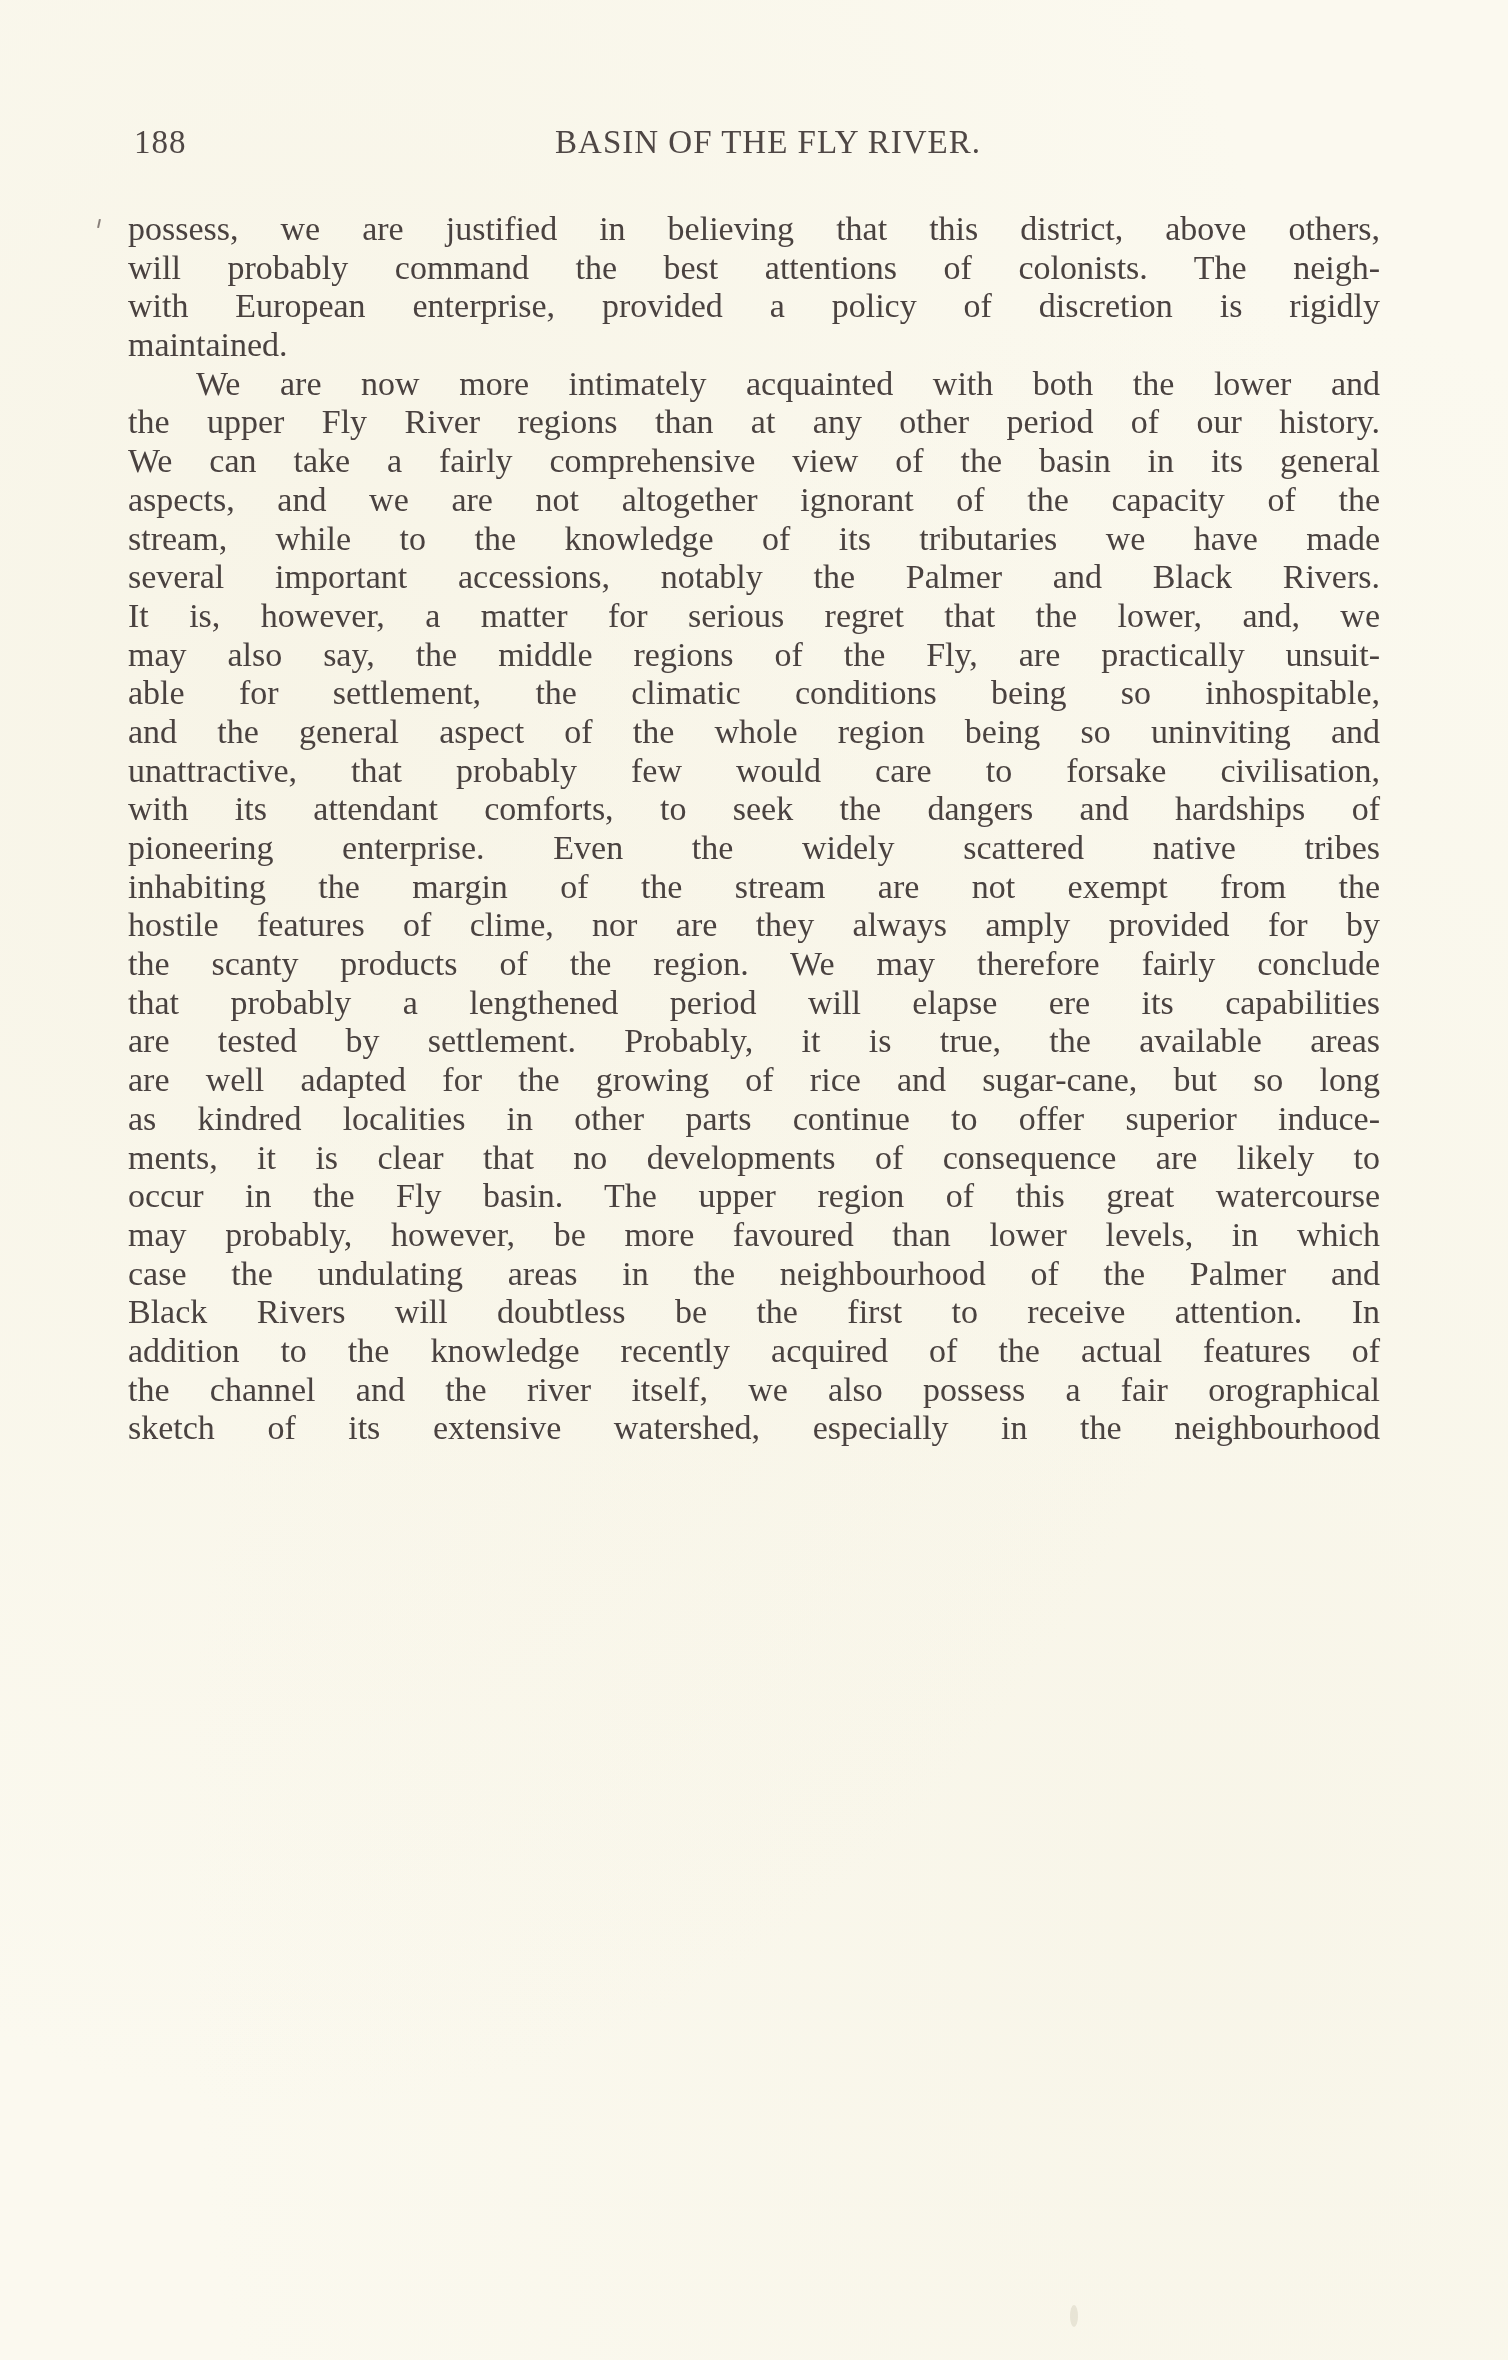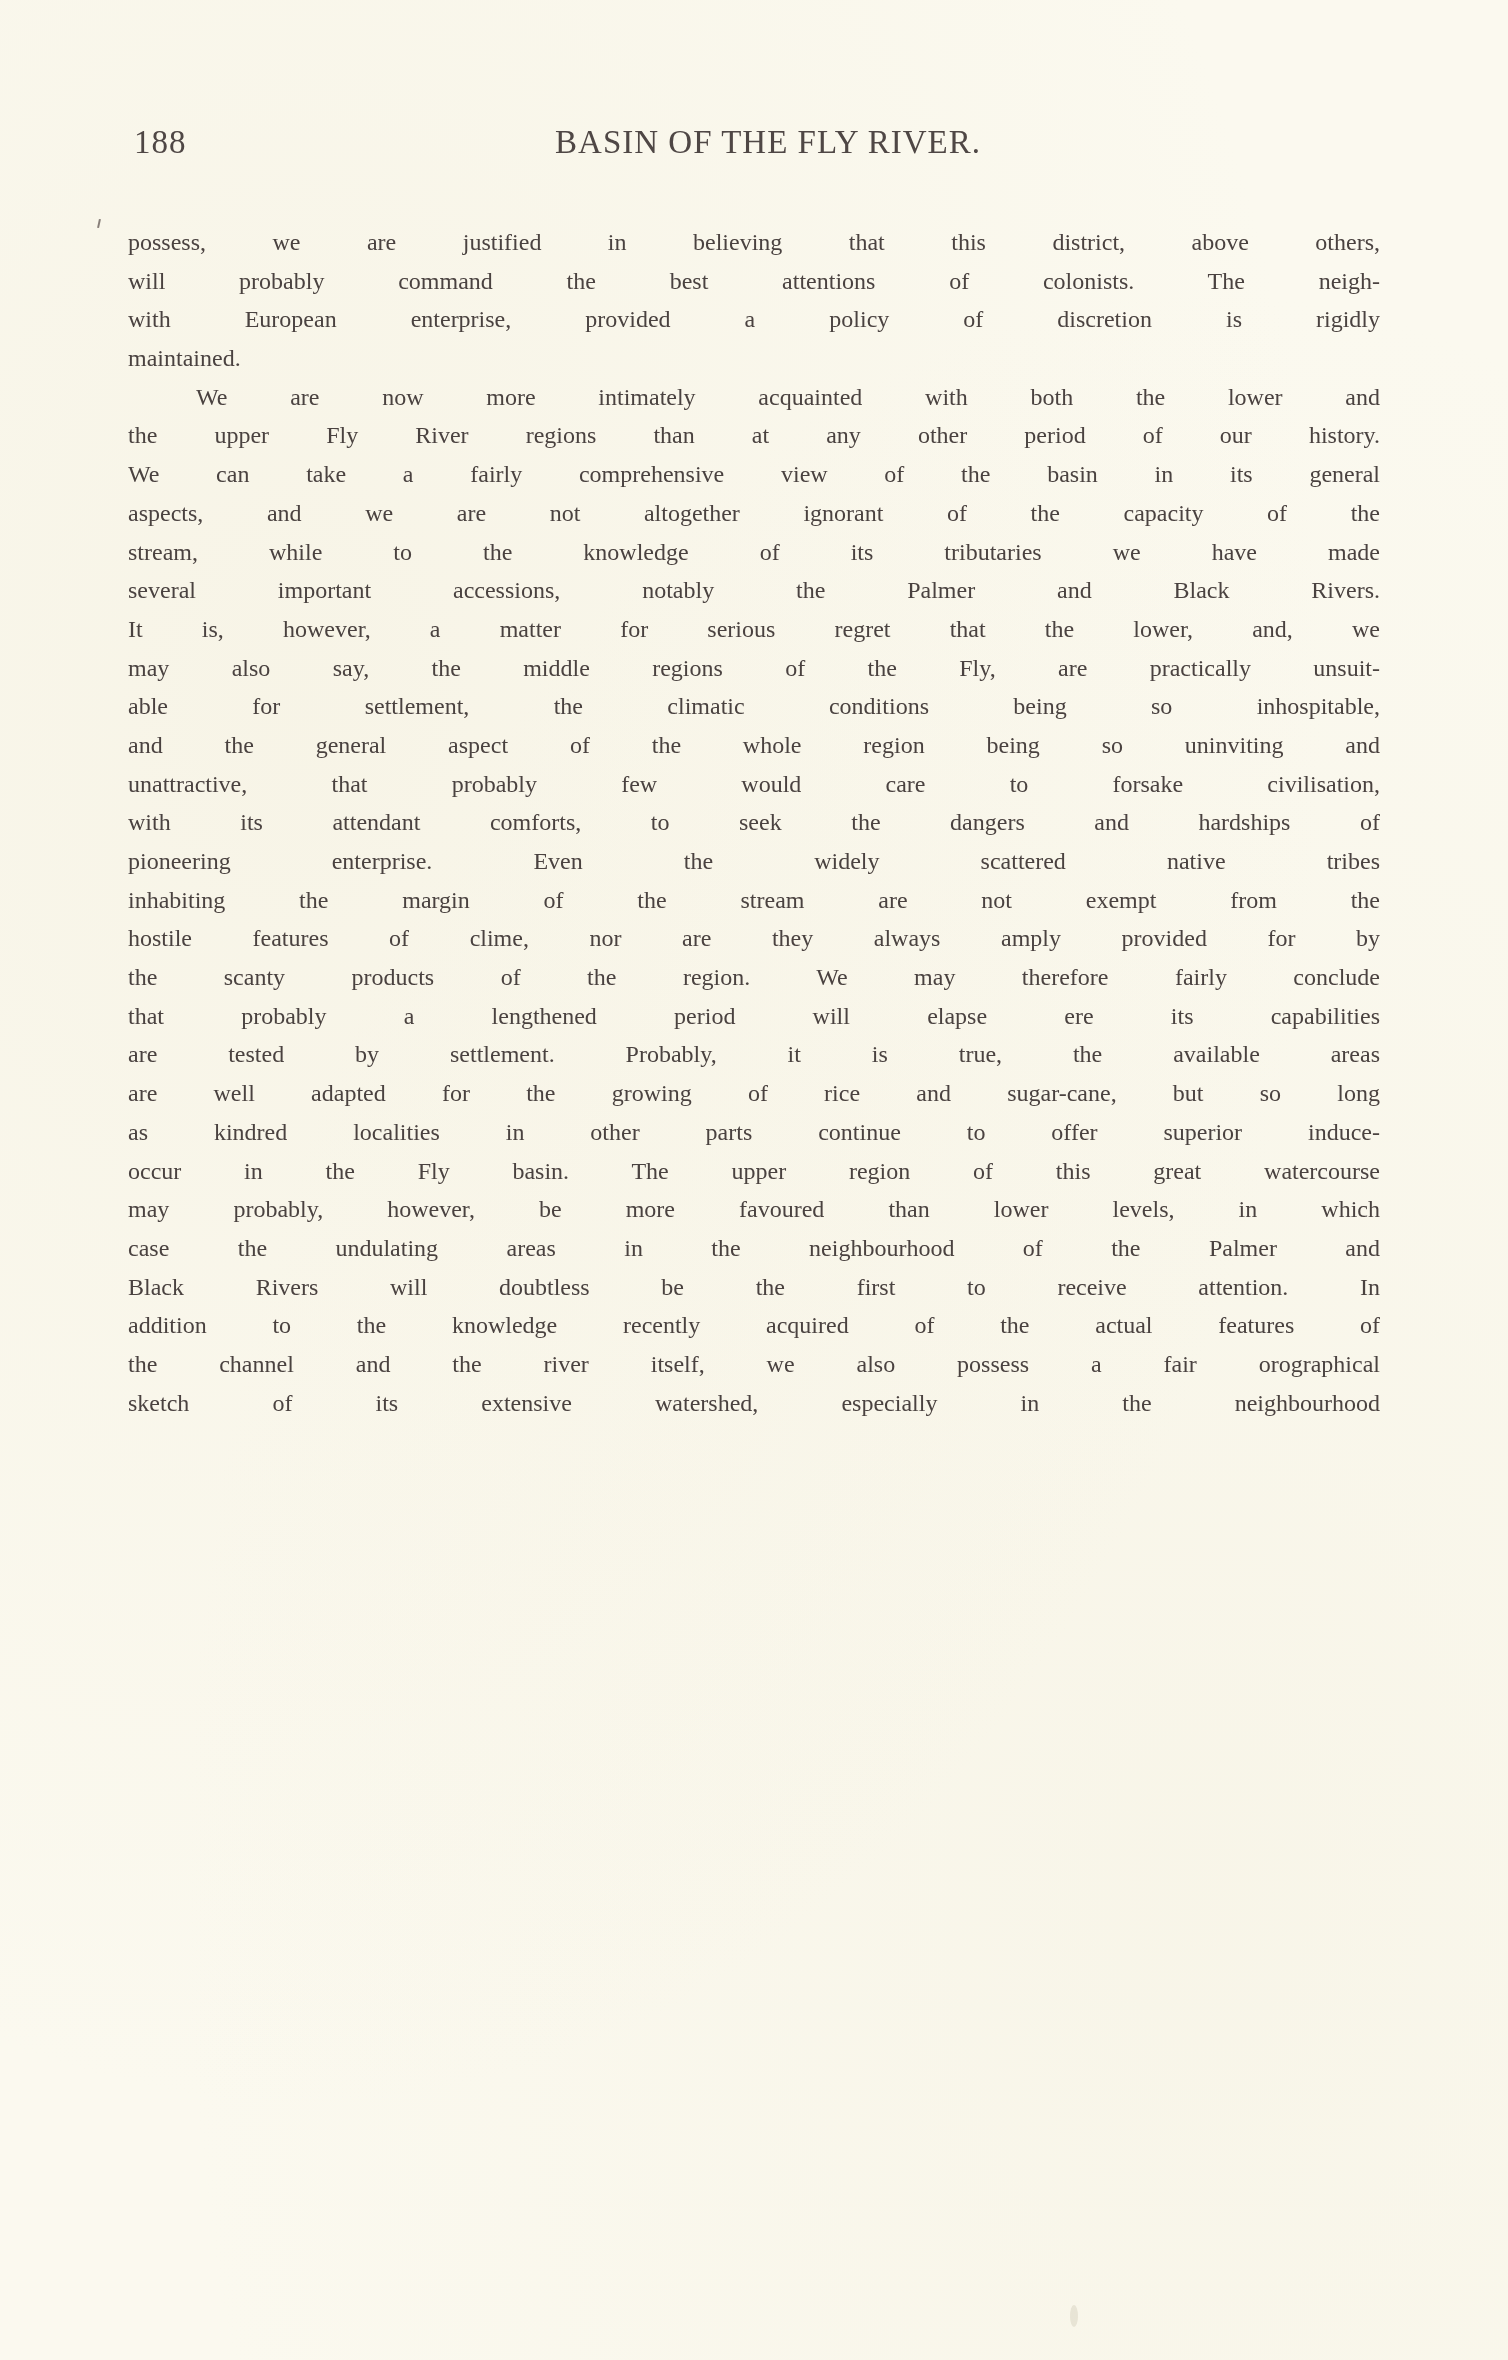--- a/index.html
+++ b/index.html
@@ -56,24 +56,23 @@
     background: #6a605c;
     transform: rotate(12deg);
     opacity: 0.8;
   }
   .body-text {
     position: absolute;
     top: 210px;
     left: 128px;
     width: 1252px;
     font-family: "Liberation Serif", serif;
-    font-size: 24px;
+    font-size: 34px;
     line-height: 38.7px;
     color: #4a4240;
-    margin-top: 13px;
   }
   .line {
     display: block;
     height: 38.7px;
     white-space: nowrap;
     text-align: justify;
     text-align-last: justify;
     word-spacing: 0px;
   }
   .line.last {
@@ -125,20 +124,21 @@
       <span class="line">unattractive, that probably few would care to forsake civilisation,</span>
       <span class="line">with its attendant comforts, to seek the dangers and hardships of</span>
       <span class="line">pioneering enterprise. Even the widely scattered native tribes</span>
       <span class="line">inhabiting the margin of the stream are not exempt from the</span>
       <span class="line">hostile features of clime, nor are they always amply provided for by</span>
       <span class="line">the scanty products of the region. We may therefore fairly conclude</span>
       <span class="line">that probably a lengthened period will elapse ere its capabilities</span>
       <span class="line">are tested by settlement. Probably, it is true, the available areas</span>
       <span class="line">are well adapted for the growing of rice and sugar-cane, but so long</span>
       <span class="line">as kindred localities in other parts continue to offer superior induce-</span>
+      <span class="line">ments, it is clear that no developments of consequence are likely to</span>
       <span class="line">occur in the Fly basin. The upper region of this great watercourse</span>
       <span class="line">may probably, however, be more favoured than lower levels, in which</span>
       <span class="line">case the undulating areas in the neighbourhood of the Palmer and</span>
       <span class="line">Black Rivers will doubtless be the first to receive attention. In</span>
       <span class="line">addition to the knowledge recently acquired of the actual features of</span>
       <span class="line">the channel and the river itself, we also possess a fair orographical</span>
       <span class="line">sketch of its extensive watershed, especially in the neighbourhood</span>
       <span class="line"></span>
       <span class="line"></span>
       <span class="line"></span>

